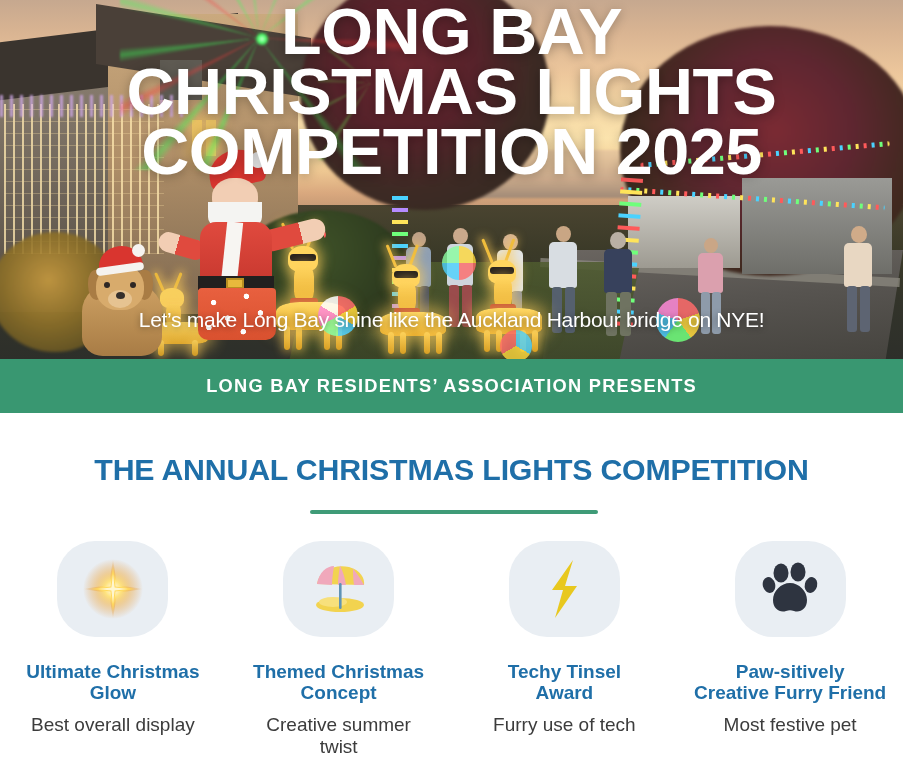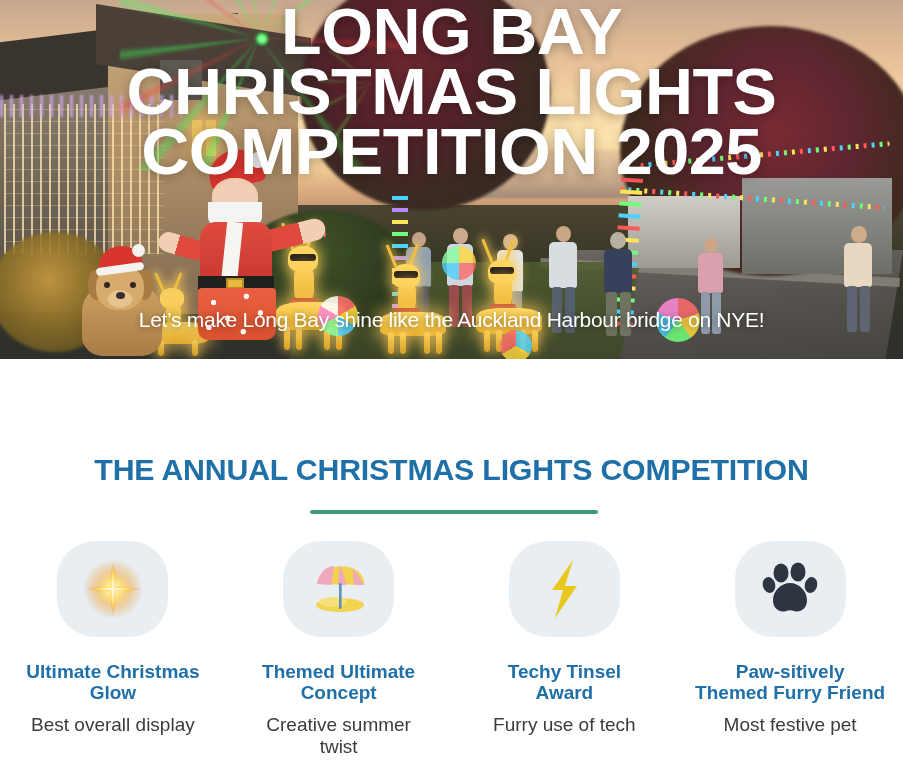--- a/index.html
+++ b/index.html
@@ -518,20 +518,23 @@
 
     <div class="hero-title">
       <span class="ln">LONG BAY</span>
       <span class="ln">CHRISTMAS LIGHTS</span>
       <span class="ln">COMPETITION 2025</span>
     </div>
 
     <div class="hero-sub">Let’s make Long Bay shine like the Auckland Harbour bridge on NYE!</div>
   </div>
 
+  <div class="banner">
+    <span class="banner-text">LONG BAY RESIDENTS’ ASSOCIATION PRESENTS</span>
+  </div>
 
   <div class="section">
     <div class="section-title">THE ANNUAL CHRISTMAS LIGHTS COMPETITION</div>
     <div class="divider"></div>
 
     <div class="cards">
 
       <div class="card">
         <div class="icon-tile">
           <svg width="64" height="64" viewBox="0 0 64 64">
@@ -559,21 +562,21 @@
           <svg width="64" height="64" viewBox="0 0 64 64">
             <ellipse cx="33" cy="48" rx="24" ry="7" fill="#f2d34f"></ellipse>
             <ellipse cx="26" cy="45" rx="14" ry="5" fill="#f7e07c"></ellipse>
             <path d="M10 27 C12 13 28 7 42 10 C54 13 58 22 57 28 Z" fill="#f2d34f"></path>
             <path d="M10 27 C12 15 20 9 27 9 C26 16 25 22 25 28 Z" fill="#f0a8bb"></path>
             <path d="M33 8.5 C36 15 38 21 39 28 L31 28 C31 21 32 15 33 8.5 Z" fill="#f0a8bb"></path>
             <path d="M46 11.5 C50 17 54 22 57 28 L47 28 C46 22 46 16 46 11.5 Z" fill="#f0a8bb"></path>
             <rect x="32" y="26" width="2.6" height="26" rx="1.2" fill="#5f93b5"></rect>
           </svg>
         </div>
-        <div class="card-title">Themed Ultimate
+        <div class="card-title">Themed Christmas
 Concept</div>
         <div class="card-desc">Creative summer
 twist</div>
       </div>
 
       <div class="card">
         <div class="icon-tile">
           <svg width="64" height="64" viewBox="0 0 64 64">
             <path d="M41 3 L20 33 L31 33 L23 61 L45 29 L33 29 Z" fill="#e8c81e"></path>
           </svg>
@@ -587,19 +590,19 @@
         <div class="icon-tile">
           <svg width="64" height="64" viewBox="0 0 64 64">
             <ellipse cx="23" cy="16" rx="7.5" ry="9.5" fill="#2e3440"></ellipse>
             <ellipse cx="40" cy="15" rx="7.5" ry="9.5" fill="#2e3440"></ellipse>
             <ellipse cx="11" cy="28" rx="6.2" ry="8" fill="#2e3440" transform="rotate(-14 11 28)"></ellipse>
             <ellipse cx="53" cy="28" rx="6.2" ry="8" fill="#2e3440" transform="rotate(14 53 28)"></ellipse>
             <path d="M32 26 C41 26 49 34 49 43 C49 52 42 56 36 54 C33 53 31 53 28 54 C22 56 15 52 15 43 C15 34 23 26 32 26 Z" fill="#2e3440"></path>
           </svg>
         </div>
         <div class="card-title">Paw-sitively
-Themed Furry Friend</div>
+Creative Furry Friend</div>
         <div class="card-desc">Most festive pet</div>
       </div>
 
     </div>
   </div>
 </div>
 
 </body></html>

